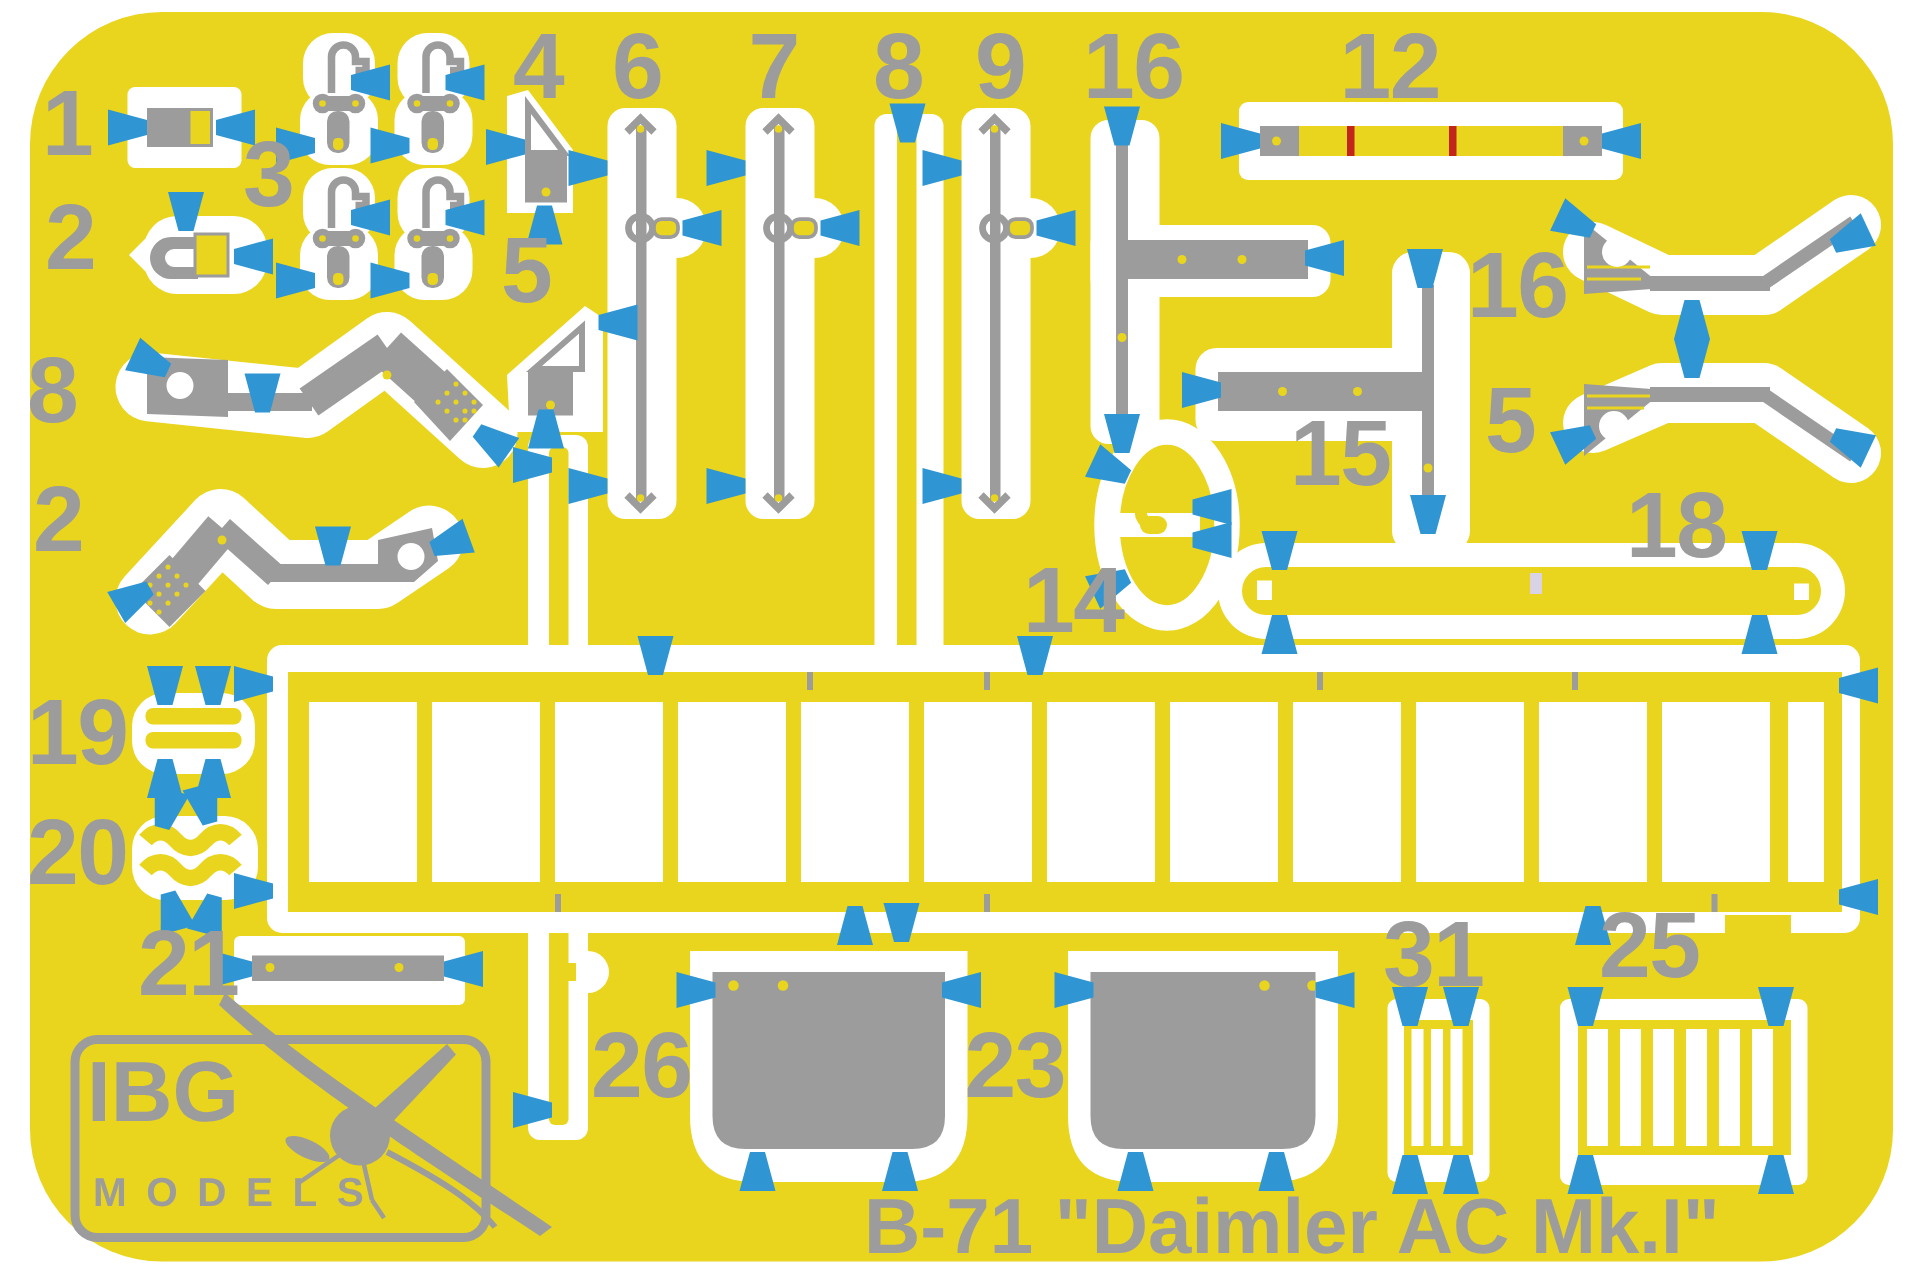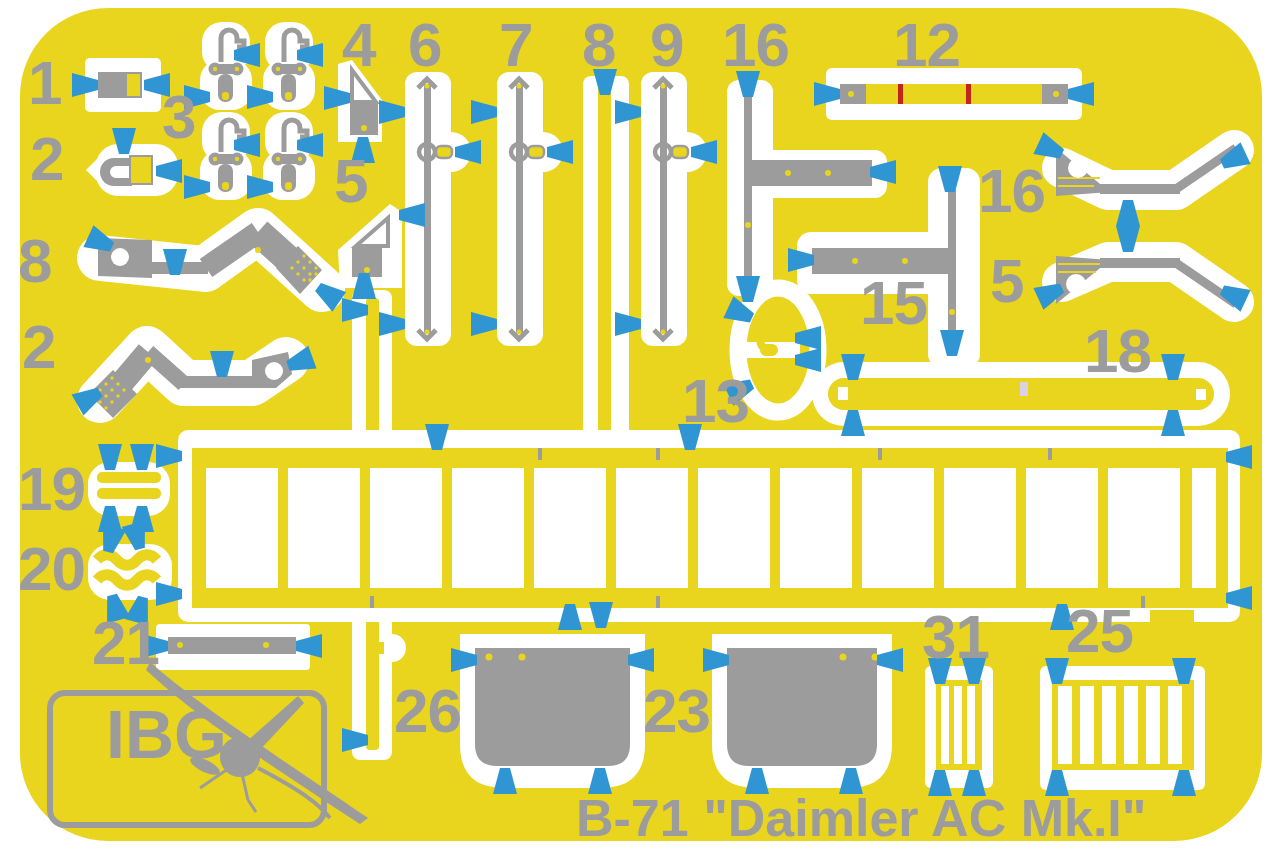--- a/index.html
+++ b/index.html
@@ -6,21 +6,21 @@
   #stage{position:relative;width:1280px;height:849px;background:#ffffff;overflow:hidden;
          font-family:"Liberation Sans",sans-serif;}
   #stage svg{position:absolute;left:0;top:0;}
   .pnum{position:absolute;color:#9c9c9c;font-weight:bold;font-size:62px;line-height:1;
         letter-spacing:-1px;user-select:none;}
   .sheet-title{position:absolute;left:576px;top:792px;color:#9c9c9c;font-weight:bold;
         font-size:52px;line-height:1;white-space:nowrap;letter-spacing:0px;}
   .logo-box{position:absolute;left:47px;top:690px;width:268px;height:126px;
         border:6px solid #9c9c9c;border-radius:18px;}
   .brand{position:absolute;left:58px;top:700px;color:#9c9c9c;font-weight:bold;
-        font-size:68px;line-height:1;letter-spacing:0px;margin-left:48px;}
+        font-size:57px;line-height:1;letter-spacing:0px;}
   .brand-sub{position:absolute;left:62px;top:782px;color:#9c9c9c;font-weight:bold;
         font-size:27px;line-height:1;letter-spacing:13px;}
 </style>
 </head>
 <body>
 
 <div id="stage">
 
 <svg width="1280" height="849" viewBox="0 0 1280 849">
   <defs>
@@ -405,31 +405,32 @@
   <div class="pnum" style="left:342px;top:14px">4</div>
   <div class="pnum" style="left:334px;top:150px">5</div>
   <div class="pnum" style="left:408px;top:14px">6</div>
   <div class="pnum" style="left:499px;top:14px">7</div>
   <div class="pnum" style="left:582px;top:14px">8</div>
   <div class="pnum" style="left:650px;top:14px">9</div>
   <div class="pnum" style="left:722px;top:14px">16</div>
   <div class="pnum" style="left:893px;top:14px">12</div>
   <div class="pnum" style="left:18px;top:230px">8</div>
   <div class="pnum" style="left:22px;top:316px">2</div>
-  <div class="pnum" style="left:682px;top:370px">13</div>
+  <div class="pnum" style="left:682px;top:370px">14</div>
   <div class="pnum" style="left:860px;top:272px">15</div>
   <div class="pnum" style="left:978px;top:160px">16</div>
   <div class="pnum" style="left:990px;top:250px">5</div>
   <div class="pnum" style="left:1084px;top:320px">18</div>
   <div class="pnum" style="left:18px;top:458px">19</div>
   <div class="pnum" style="left:18px;top:538px">20</div>
   <div class="pnum" style="left:92px;top:612px">21</div>
   <div class="pnum" style="left:394px;top:680px">26</div>
   <div class="pnum" style="left:643px;top:680px">23</div>
   <div class="pnum" style="left:922px;top:606px">31</div>
   <div class="pnum" style="left:1066px;top:600px">25</div>
 
   <div class="logo-box"></div>
   <div class="brand">IBG</div>
+  <div class="brand-sub">MODELS</div>
 
   <div class="sheet-title">B-71 "Daimler AC Mk.I"</div>
 
 </div>
 
 </body></html>

